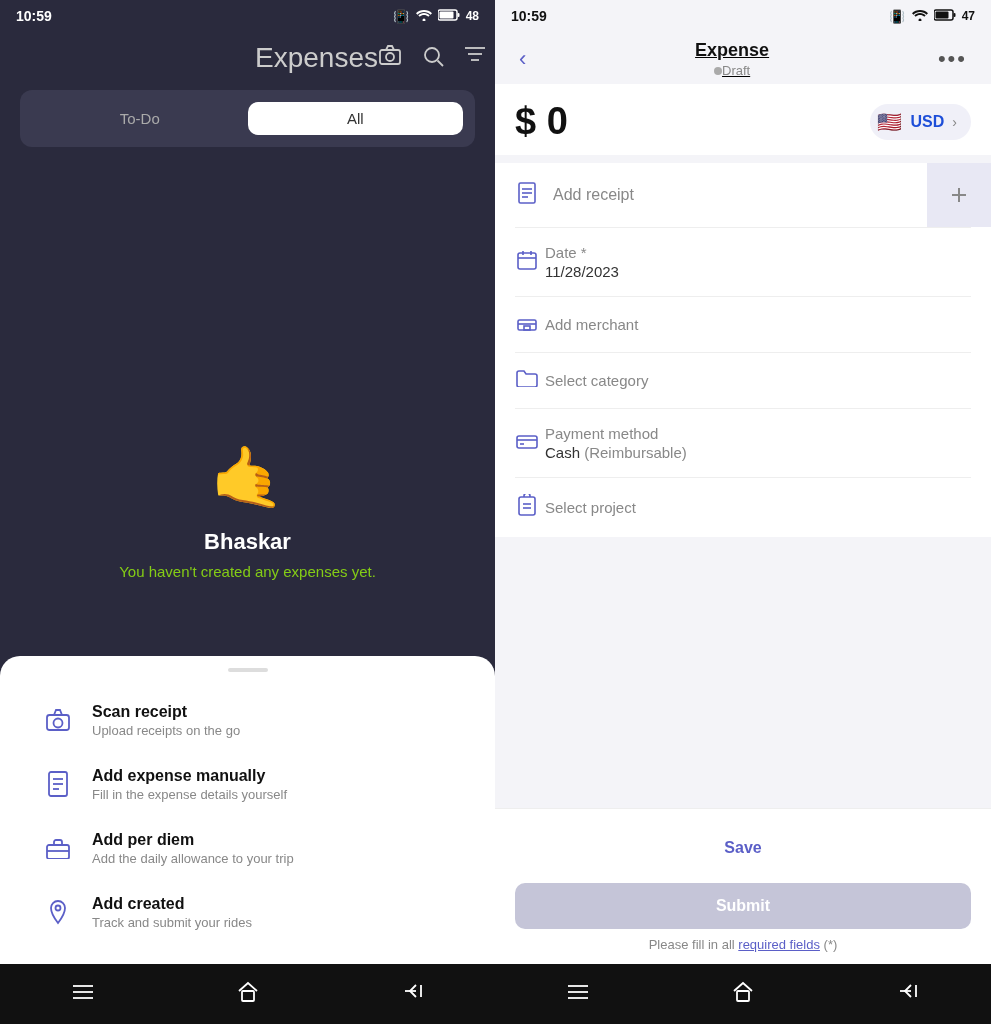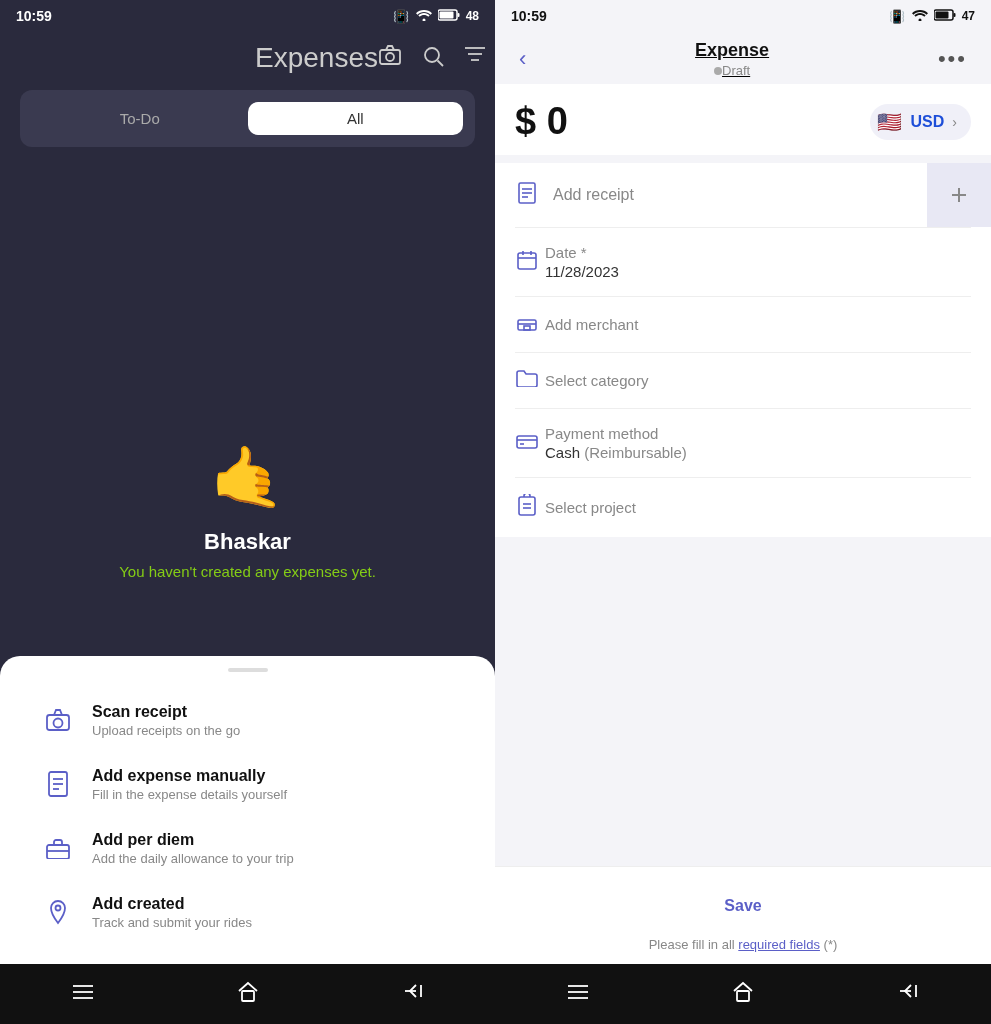--- a/index.html
+++ b/index.html
@@ -705,20 +705,21 @@
       </div>
       <span class="field-value-gray">Select project</span>
     </div>
   </div>
 
   <div class="form-spacer"></div>
 
   <div class="bottom-actions">
     <div class="action-buttons">
       <button class="save-btn">Save</button>
+      <button class="submit-btn">Submit</button>
     </div>
     <div class="required-note">
       Please fill in all <u>required fields</u> (*)
     </div>
   </div>
 
   <div class="right-bottom-nav">
     <span class="right-bottom-nav-icon">
       <svg width="24" height="18" viewBox="0 0 24 18" fill="none" stroke="white" stroke-width="1.8">
         <line x1="2" y1="3" x2="22" y2="3"></line>

